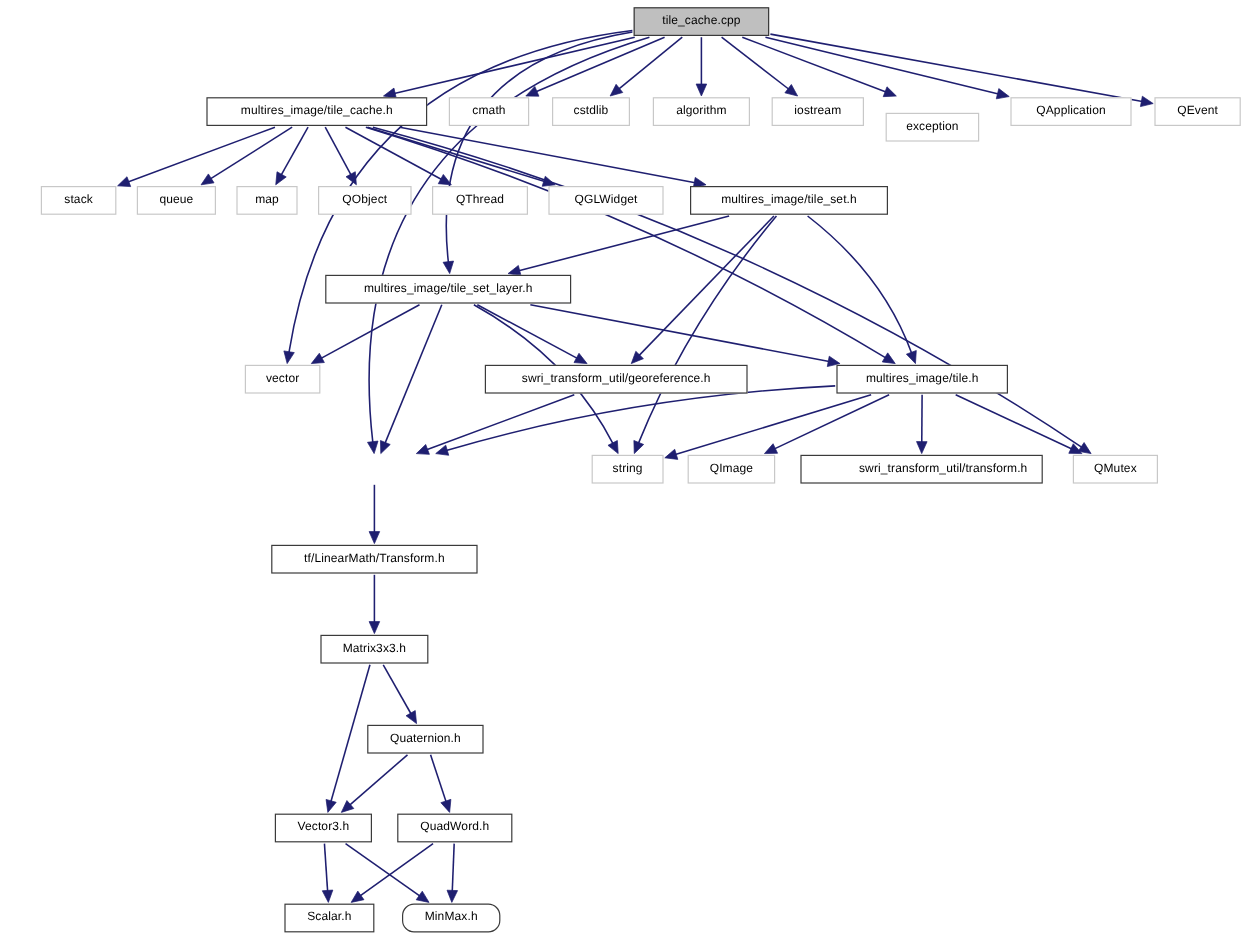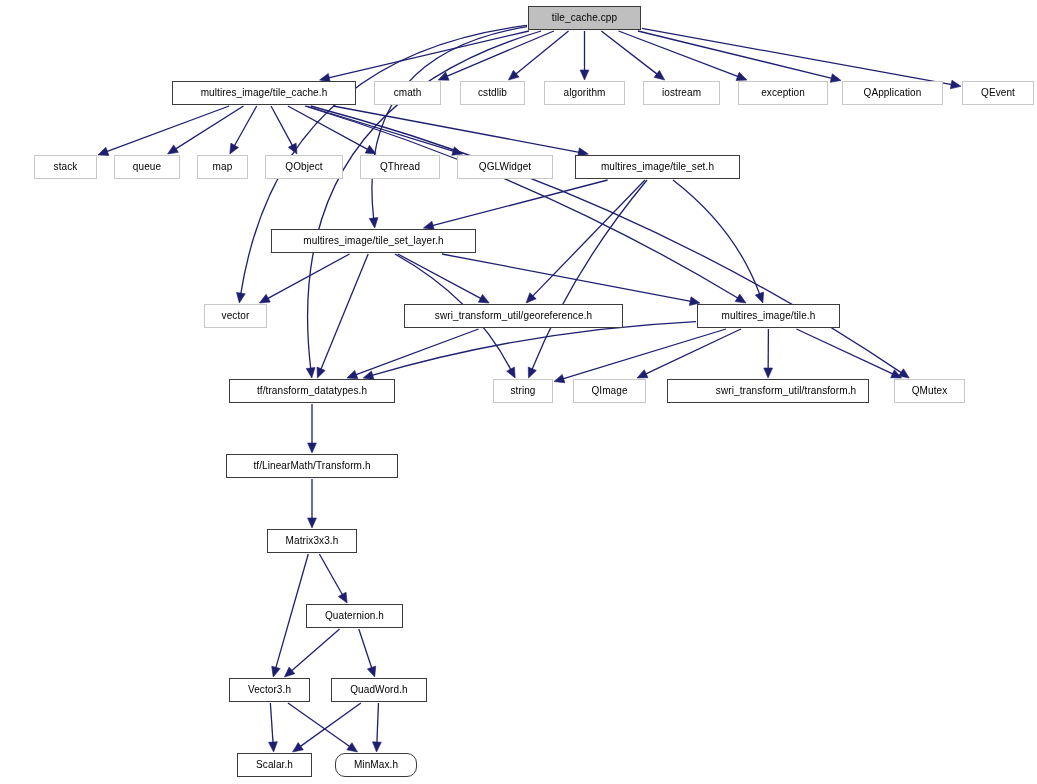--- a/index.html
+++ b/index.html
@@ -167,21 +167,21 @@
     </div>
     <div class="node-box " style="left: 460px; top: 81px; width: 65px; height: 24px;">
       <span class="node-label">cstdlib</span>
     </div>
     <div class="node-box " style="left: 544px; top: 81px; width: 81px; height: 24px;">
       <span class="node-label">algorithm</span>
     </div>
     <div class="node-box " style="left: 643px; top: 81px; width: 77px; height: 24px;">
       <span class="node-label">iostream</span>
     </div>
-    <div class="node-box " style="left: 738px; top: 81px; width: 90px; height: 24px;">
+    <div class="node-box " style="left: 738px; top: 94px; width: 78px; height: 24px;">
       <span class="node-label">exception</span>
     </div>
     <div class="node-box " style="left: 842px; top: 81px; width: 101px; height: 24px;">
       <span class="node-label">QApplication</span>
     </div>
     <div class="node-box " style="left: 962px; top: 81px; width: 72px; height: 24px;">
       <span class="node-label">QEvent</span>
     </div>
     <div class="node-box " style="left: 34px; top: 155px; width: 63px; height: 24px;">
       <span class="node-label">stack</span>
@@ -208,23 +208,20 @@
       <span class="node-label">multires_image/tile_set_layer.h</span>
     </div>
     <div class="node-box " style="left: 204px; top: 304px; width: 63px; height: 24px;">
       <span class="node-label">vector</span>
     </div>
     <div class="node-box strong" style="left: 404px; top: 304px; width: 219px; height: 24px;">
       <span class="node-label">swri_transform_util/georeference.h</span>
     </div>
     <div class="node-box strong" style="left: 697px; top: 304px; width: 143px; height: 24px;">
       <span class="node-label">multires_image/tile.h</span>
-    </div>
-    <div class="node-box strong" style="left: 229px; top: 379px; width: 166px; height: 24px;">
-      <span class="node-label">tf/transform_datatypes.h</span>
     </div>
     <div class="node-box " style="left: 493px; top: 379px; width: 60px; height: 24px;">
       <span class="node-label">string</span>
     </div>
     <div class="node-box " style="left: 573px; top: 379px; width: 73px; height: 24px;">
       <span class="node-label">QImage</span>
     </div>
     <div class="node-box strong" style="left: 667px; top: 379px; width: 202px; height: 24px; padding-left: 36px;">
       <span class="node-label">swri_transform_util/transform.h</span>
     </div>

